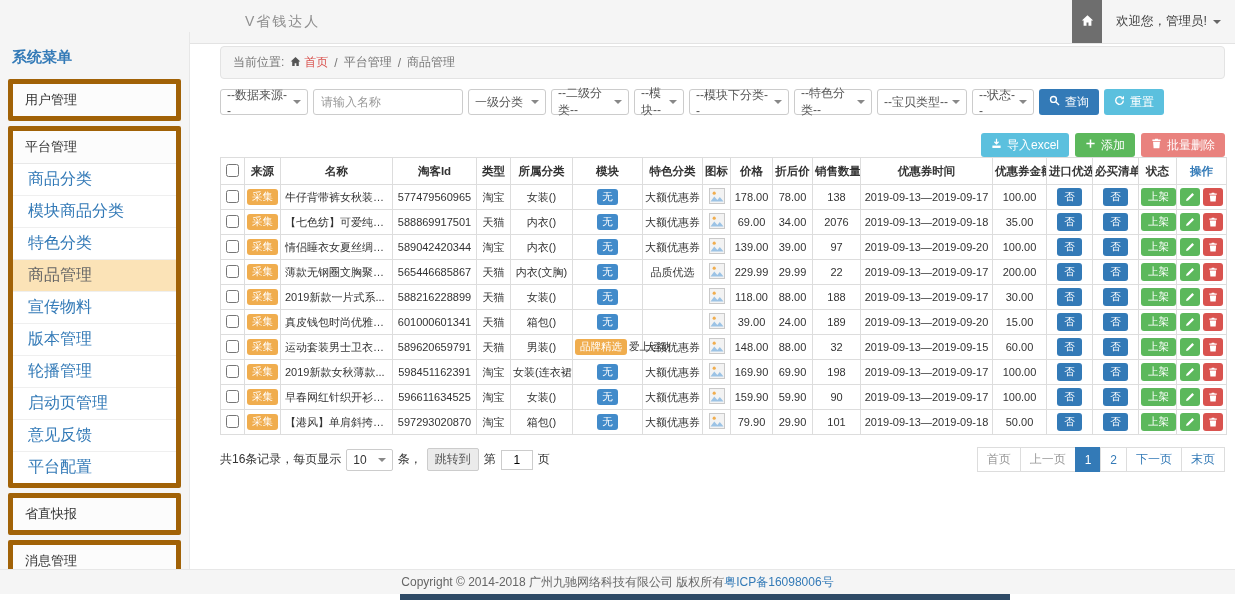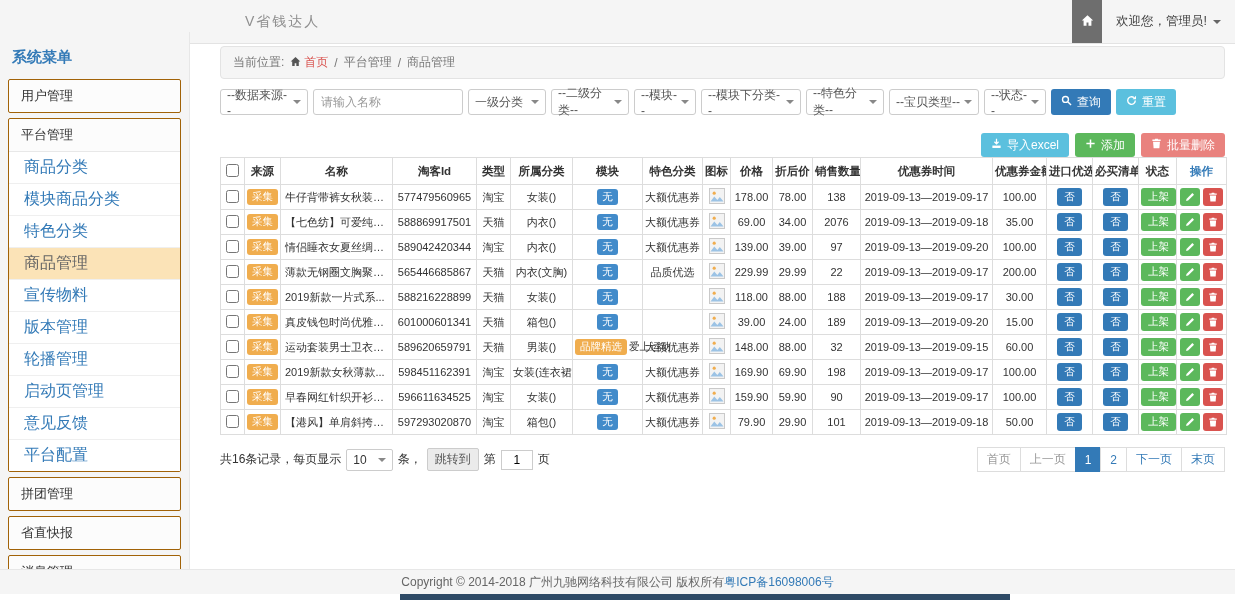--- a/index.html
+++ b/index.html
@@ -10,21 +10,21 @@
   .topbar{position:absolute;top:0;left:0;right:0;height:44px;background:#f5f5f5;border-bottom:1px solid #e3e3e3;display:flex;align-items:center;}
   .topbar-title{margin-left:245px;font-size:14px;color:#8f8f8f;letter-spacing:2px;}
   .topbar-right{margin-left:auto;display:flex;align-items:center;height:100%;}
   .home-block{width:30px;height:100%;background:#6e6e6e;color:#fff;display:flex;align-items:center;justify-content:center;cursor:pointer;}
   .welcome{padding:0 14px;color:#444;display:flex;align-items:center;gap:6px;cursor:pointer;font-size:12.5px;}
   .caret-down{width:0;height:0;border-left:4px solid transparent;border-right:4px solid transparent;border-top:4px solid #666;display:inline-block;}
 
   
   .sidebar{position:absolute;top:32px;left:0;width:190px;height:538px;background:#f5f5f5;border-right:1px solid #e7e7e7;padding:8px;overflow:hidden;}
   .side-title{color:#337ab7;font-size:15px;font-weight:bold;padding:8px 4px 12px;}
-  .side-group{background:#fcfcfc;border:1px solid #a16207;margin-bottom:5px;border-radius:2px;}
+  .side-group{background:#fcfcfc;border:5px solid #a16207;margin-bottom:5px;border-radius:2px;}
   .side-top{padding:7px 12px;color:#333;cursor:pointer;font-size:13px;}
   .side-children{border-top:1px solid #e8e8e8;background:#fff;}
   .side-child{padding:5px 0 5px 15px;color:#337ab7;border-bottom:1px solid #efefef;cursor:pointer;font-size:16px;}
   .side-child:last-child{border-bottom:none;}
   .side-child.active{background:#fbe3b7;color:#666;}
 
   
   .main{position:absolute;left:220px;top:32px;width:1005px;}
   .breadcrumb{margin-top:14px;background:#f5f5f5;border:1px solid #e3e3e3;border-radius:4px;padding:7px 12px;color:#777;display:flex;gap:6px;align-items:center;}
   .crumb-home{color:#d9534f;display:inline-flex;align-items:center;gap:3px;cursor:pointer;}
@@ -113,23 +113,20 @@
           <div class="side-child active">商品管理</div>
           <div class="side-child">宣传物料</div>
           <div class="side-child">版本管理</div>
           <div class="side-child">轮播管理</div>
           <div class="side-child">启动页管理</div>
           <div class="side-child">意见反馈</div>
           <div class="side-child">平台配置</div>
         </div>
       </div>
       <div class="side-group">
-        <div class="side-top">拼团管理</div>
-      </div>
-      <div class="side-group">
         <div class="side-top">省直快报</div>
       </div>
       <div class="side-group">
         <div class="side-top">消息管理</div>
       </div>
       <div class="side-group">
         <div class="side-top">订单管理</div>
       </div>
     </div>
 </div>
@@ -160,21 +157,21 @@
         </div>
         <input class="ftext" placeholder="请输入名称" style="">
         <div class="fselect" style="width: 78px;">
           <span>一级分类</span>
           <span class="sel-caret"></span>
         </div>
         <div class="fselect" style="width: 78px;">
           <span>--二级分类--</span>
           <span class="sel-caret"></span>
         </div>
-        <div class="fselect" style="width: 62px;">
+        <div class="fselect" style="width: 50px;">
           <span>--模块--</span>
           <span class="sel-caret"></span>
         </div>
         <div class="fselect" style="width: 100px;">
           <span>--模块下分类--</span>
           <span class="sel-caret"></span>
         </div>
         <div class="fselect" style="width: 78px;">
           <span>--特色分类--</span>
           <span class="sel-caret"></span>

